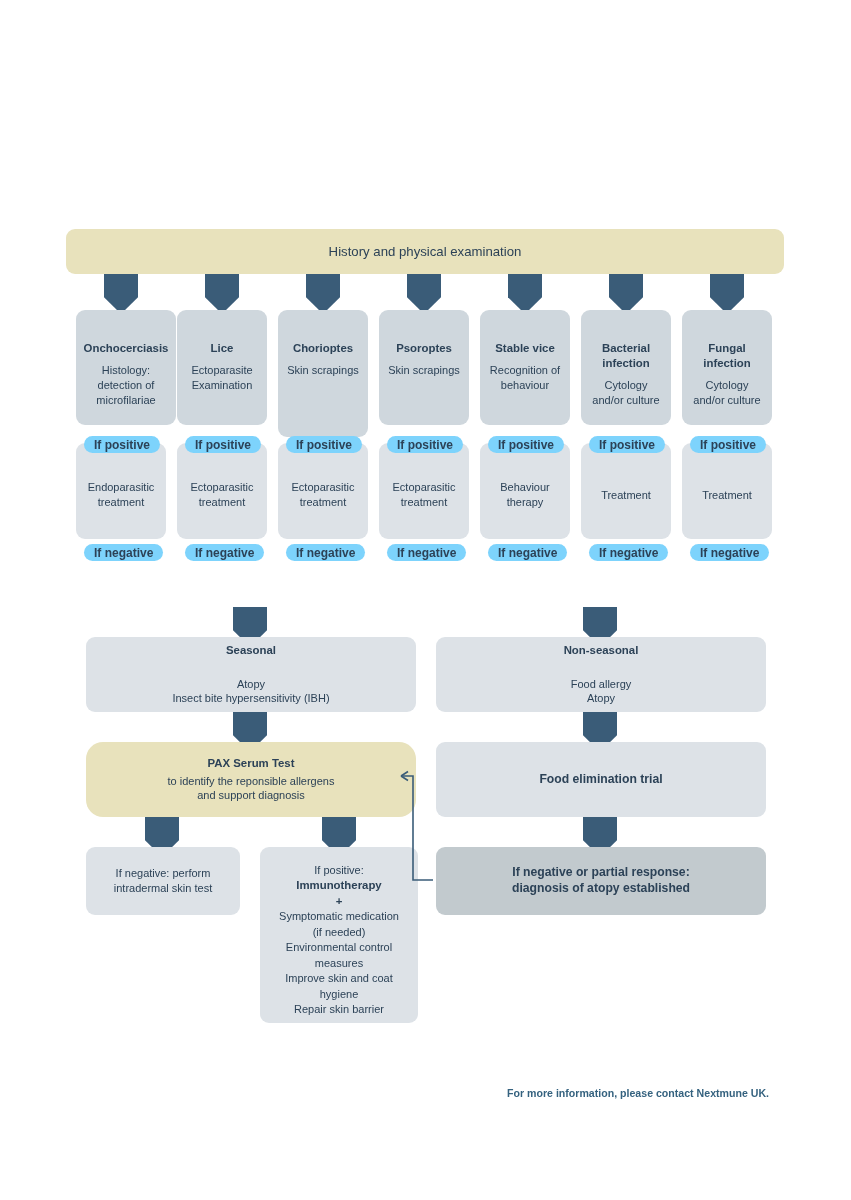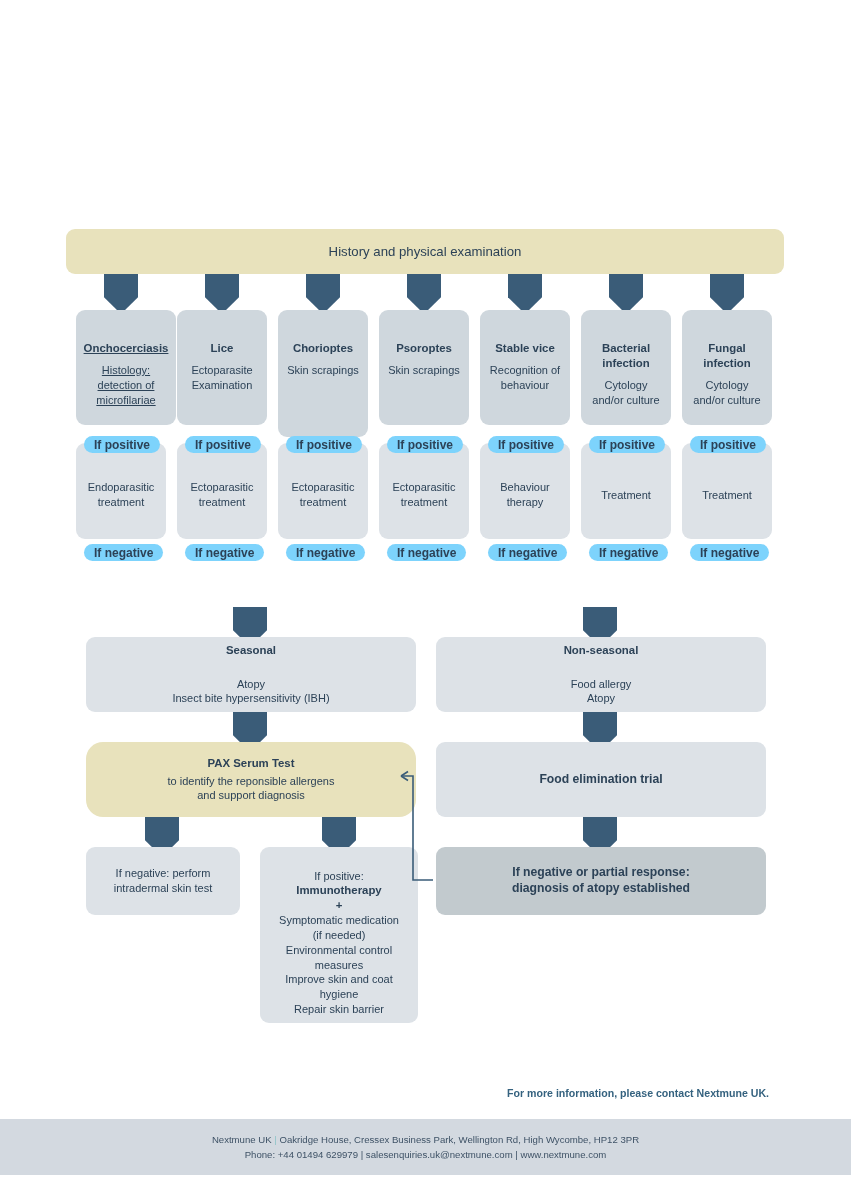--- a/index.html
+++ b/index.html
@@ -194,21 +194,21 @@
 
 <div id="page">
 
 
   <div id="history-bar">
     <span>History and physical examination</span>
   </div>
 
   <div id="flow-root">
       <div class="arrow" style="left: 104px; top: 274px;"></div>
-      <div class="box test-box" style="left: 76px; top: 310px; width: 100px; height: 115px; text-decoration: underline;">
+      <div class="box test-box" style="left: 76px; top: 310px; width: 100px; height: 115px;">
         <div class="box-title">Onchocerciasis</div>
         <div class="box-sub">Histology:<br>detection of<br>microfilariae</div>
       </div>
       <div class="badge" style="left: 84px; top: 436px;">If positive</div>
       <div class="box light treat-box" style="left: 76px; top: 443px; width: 90px; height: 96px;">
         <div class="box-sub">Endoparasitic<br>treatment</div>
       </div>
       <div class="badge" style="left: 84px; top: 544px;">If negative</div>
       <div class="arrow" style="left: 205px; top: 274px;"></div>
       <div class="box test-box" style="left: 177px; top: 310px; width: 90px; height: 115px;">
@@ -291,21 +291,21 @@
       </div>
       <div class="box light" style="left: 436px; top: 742px; width: 330px; height: 75px; justify-content: center;">
         <div class="box-title" style="font-size: 12.2px;">Food elimination trial</div>
       </div>
       <div class="arrow" style="left: 145px; top: 817px;"></div>
       <div class="arrow" style="left: 322px; top: 817px;"></div>
       <div class="arrow" style="left: 583px; top: 817px;"></div>
       <div class="box light" style="left: 86px; top: 847px; width: 154px; height: 68px; justify-content: center; padding: 6px;">
         <div class="box-sub">If negative: perform<br>intradermal skin test</div>
       </div>
-      <div class="box light" style="left: 260px; top: 847px; width: 158px; height: 176px; justify-content: flex-end; padding: 16px 6px 6px;">
+      <div class="box light" style="left: 260px; top: 847px; width: 158px; height: 176px; justify-content: space-between; padding: 16px 6px 6px;">
         <div class="box-sub">If positive:</div>
         <div class="box-title">Immunotherapy</div>
         <div class="box-title">+</div>
         <div class="box-sub">Symptomatic medication</div>
         <div class="box-sub">(if needed)</div>
         <div class="box-sub">Environmental control</div>
         <div class="box-sub">measures</div>
         <div class="box-sub">Improve skin and coat</div>
         <div class="box-sub">hygiene</div>
         <div class="box-sub">Repair skin barrier</div>
@@ -316,18 +316,14 @@
     </div>
 
   <svg id="connector" viewBox="0 0 50 120">
     <path d="M 38 112 L 18 112 L 18 8 L 6 8" fill="none" stroke="#3a5c78" stroke-width="1.6"></path>
     <path d="M 6 8 L 13 3.5 M 6 8 L 13 12.5" fill="none" stroke="#3a5c78" stroke-width="1.6"></path>
   </svg>
 
 
   <div id="contact-note">For more information, please contact Nextmune UK.</div>
 
-  <div id="footer-bar">
-    <div><span>Nextmune UK </span><span class="sep">|</span><span> Oakridge House, Cressex Business Park, Wellington Rd, High Wycombe, HP12 3PR</span></div>
-    <div>Phone: +44 01494 629979 | salesenquiries.uk@nextmune.com | www.nextmune.com</div>
-  </div>
 
 </div>
 
 </body></html>

